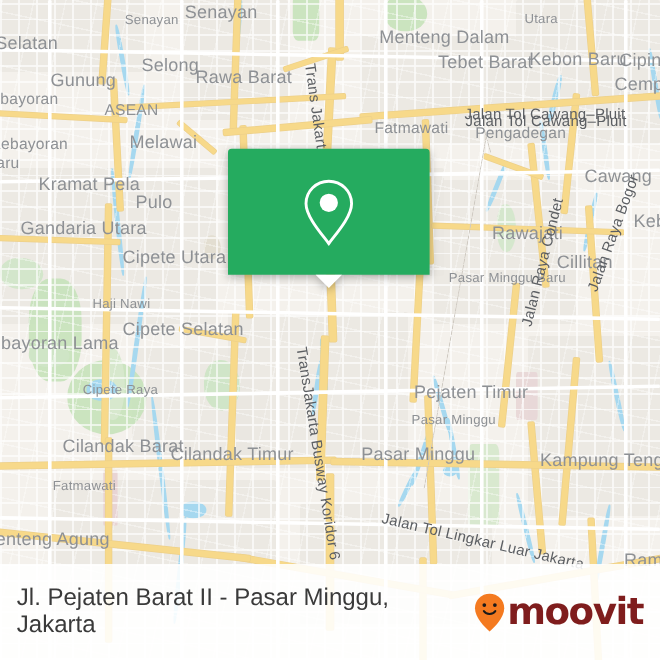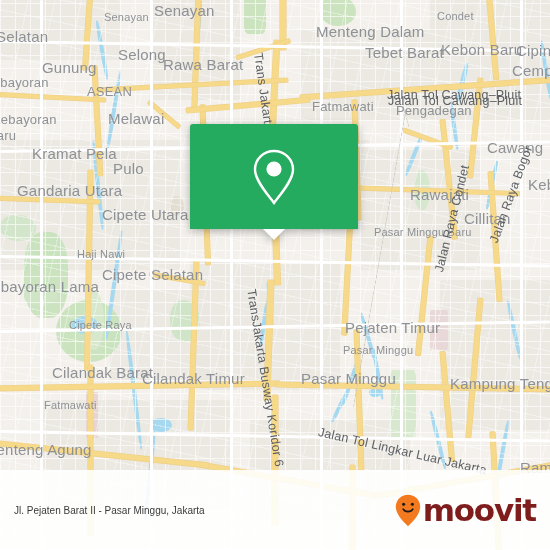--- a/index.html
+++ b/index.html
@@ -59,21 +59,21 @@
   
   #attrib{position:absolute;left:0;bottom:80px;width:550px;height:28px;
           background:rgba(255,255,255,.82);display:flex;align-items:center;}
   #attrib .txt{font-size:13px;color:#3d3d3d;padding-left:12px;font-family:"Liberation Sans",sans-serif;}
 
   
   #footer{position:absolute;left:0;bottom:0;width:550px;height:80px;overflow:hidden;}
   #footer .veil{position:absolute;inset:0;background:rgba(255,255,255,.88);}
   #footer .inner{position:relative;height:100%;display:flex;align-items:center;
                  justify-content:space-between;padding:0 14px 0 14px;box-sizing:border-box;}
-  #footer .title{font-size:10px;color:#3a3a3a;font-family:"Liberation Sans",sans-serif;}
+  #footer .title{font-size:20px;color:#3a3a3a;font-family:"Liberation Sans",sans-serif;}
   #logo{display:flex;align-items:center;gap:2px;}
   #logo .wordmark{font-size:31px;line-height:31px;font-weight:bold;color:#7f1d1d;
                   letter-spacing:-1.2px;font-family:"DejaVu Sans",sans-serif;}
 </style>
 </head>
 <body>
 
 <div id="app">
 
   <div id="map">
@@ -211,21 +211,21 @@
 
     <div>
       <div class="road rail" style="left:404px;top:108px;width:20px;transform:rotate(74deg);transform-origin:0 0;"></div>
       <div class="road rail" style="left:406px;top:112px;width:300px;transform:rotate(100deg);transform-origin:0 0;"></div>
     </div>
 
     <div id="place-labels">
         <div class="lbl place sm" style="left: 104px; top: 11px;">Senayan</div>
         <div class="lbl place big" style="left: 154px; top: 2px;">Senayan</div>
         <div class="lbl place big" style="left: 316px; top: 23px;">Menteng Dalam</div>
-        <div class="lbl place sm" style="left: 437px; top: 10px;">Condet</div>
+        <div class="lbl place sm" style="left: 437px; top: 10px;">Utara</div>
         <div class="lbl place big" style="left: 365px; top: 44px;">Tebet Barat</div>
         <div class="lbl place big" style="left: 441px; top: 41px; text-align: center;">Kebon Baru</div>
         <div class="lbl place big" style="left: 516px; top: 42px;">Cipinang</div>
         <div class="lbl place big" style="left: 512px; top: 62px;">Cempedak</div>
         <div class="lbl place big" style="left: -4px; top: 28px;">Selatan</div>
         <div class="lbl place big" style="left: 118px; top: 46px;">Selong</div>
         <div class="lbl place big" style="left: 163px; top: 56px;">Rawa Barat</div>
         <div class="lbl place big" style="left: 42px; top: 59px;">Gunung</div>
         <div class="lbl place" style="left: -16px; top: 75px;">Kebayoran</div>
         <div class="lbl place" style="left: 87px; top: 84px;">ASEAN</div>

